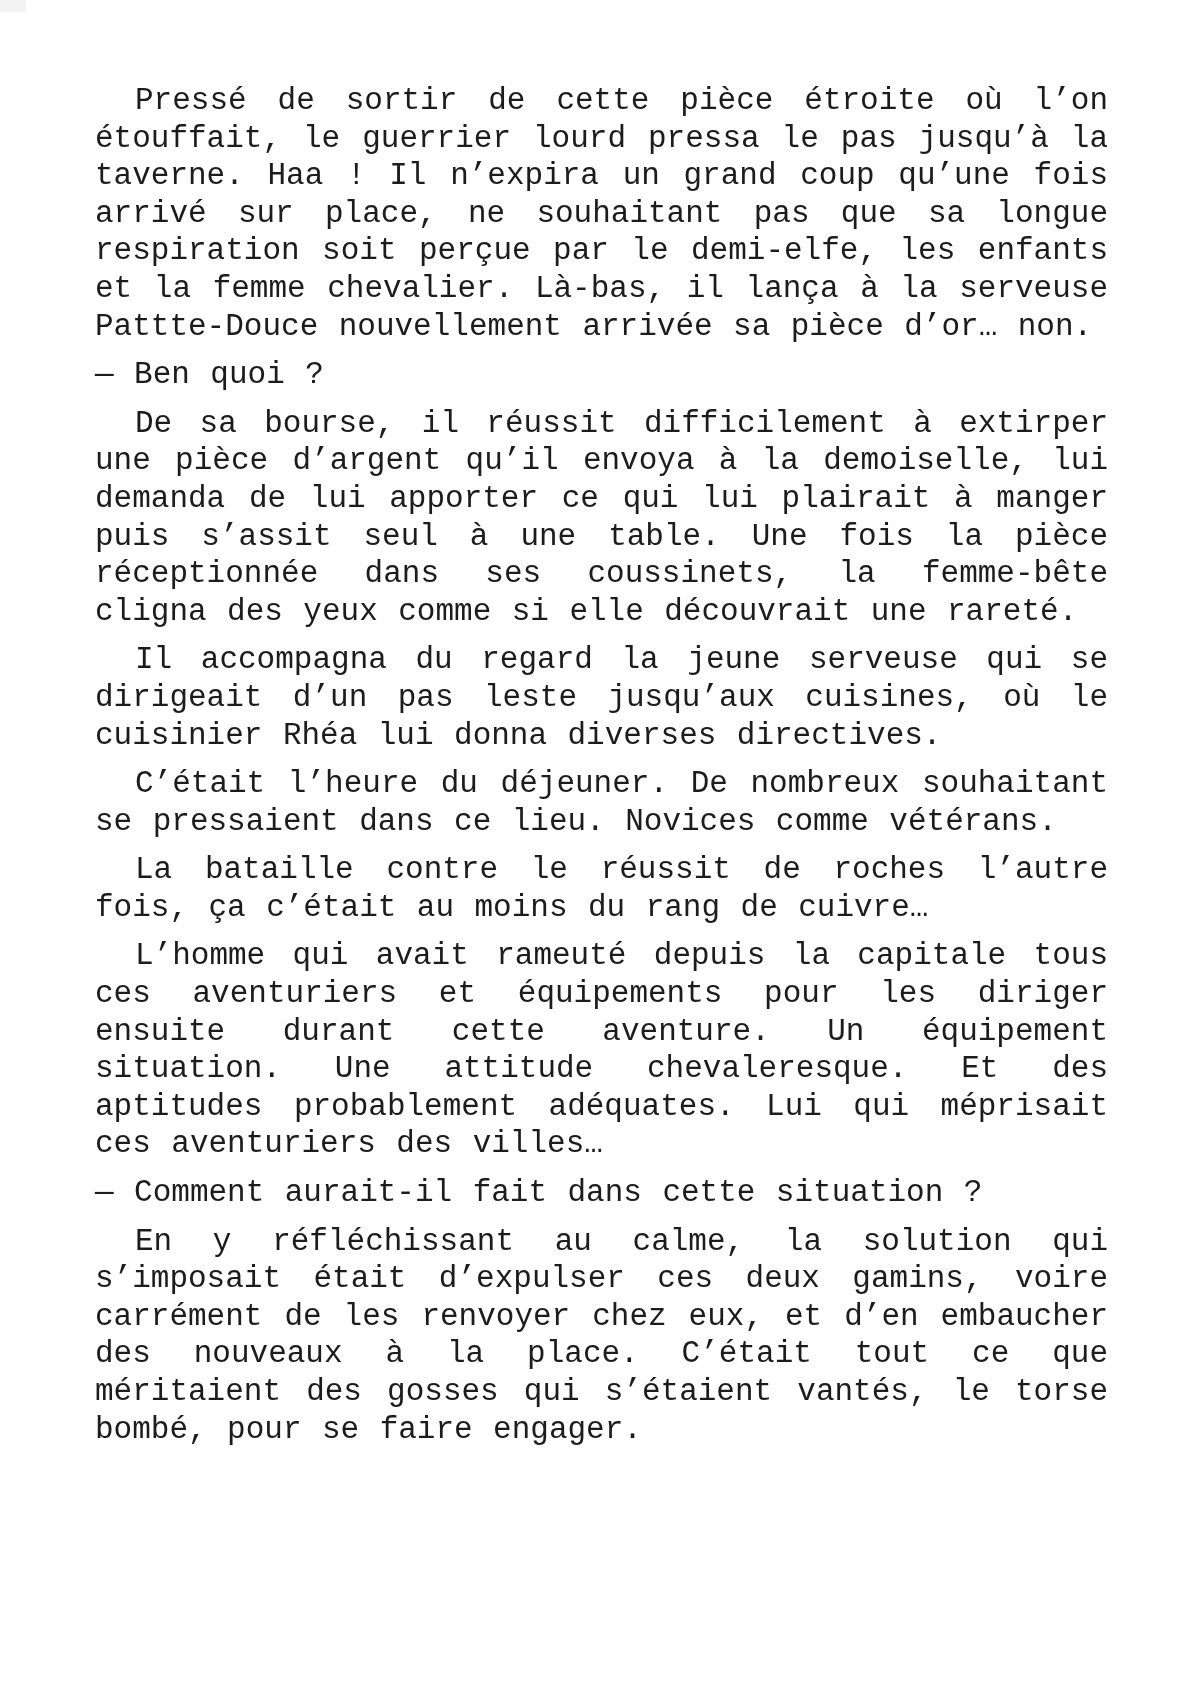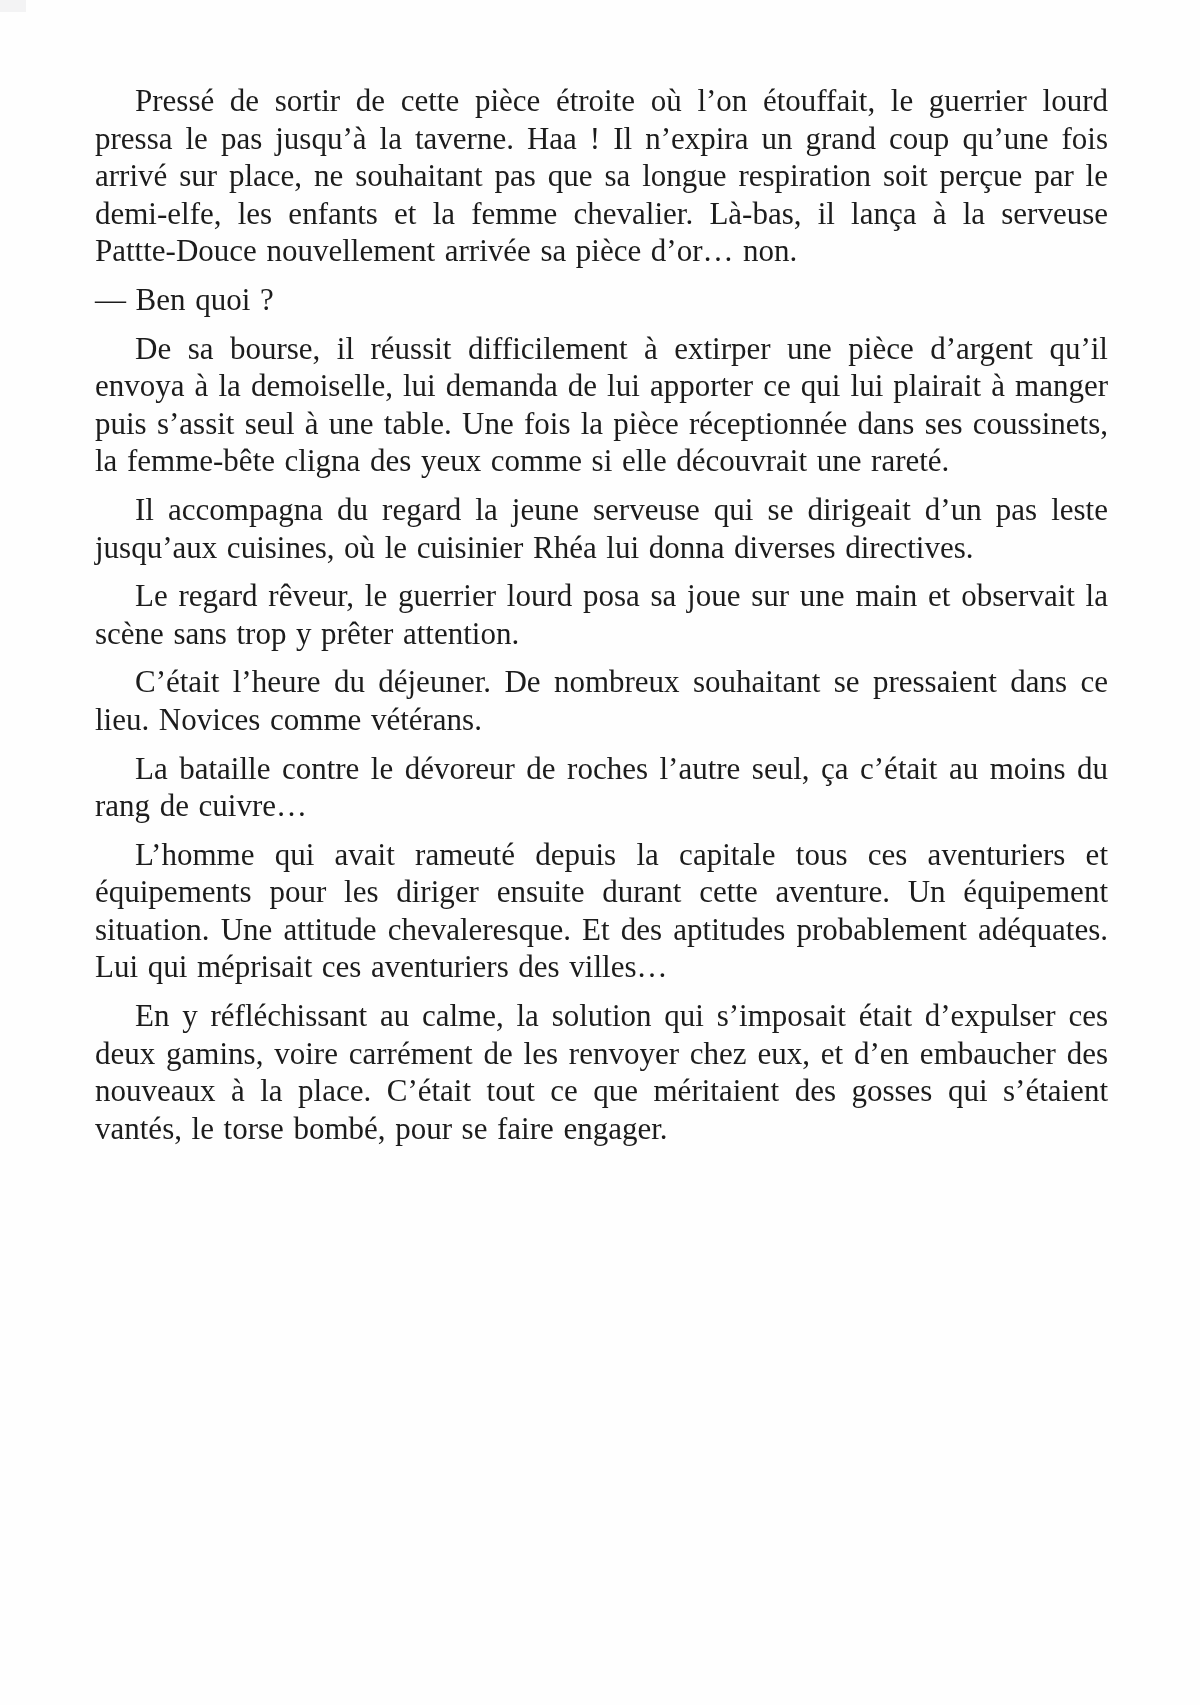--- a/index.html
+++ b/index.html
@@ -11,21 +11,21 @@
     width: 1200px;
     height: 1705px;
     overflow: hidden;
   }
   .page {
     position: relative;
     width: 1200px;
     height: 1705px;
     background: #fefefe;
     overflow: hidden;
-    font-family: Liberation Serif, serif;
+    font-family: Liberation Mono, monospace;
   }
   .scan-artifact {
     position: absolute;
     left: 0;
     top: 0;
     width: 26px;
     height: 12px;
     background: #f3f3f4;
   }
   .text-column {
@@ -52,19 +52,19 @@
 </head>
 <body>
 
 <div class="page">
   <div class="scan-artifact"></div>
   <div class="text-column">
     <p class="para indented">Pressé de sortir de cette pièce étroite où l’on étouffait, le guerrier lourd pressa le pas jusqu’à la taverne. Haa&nbsp;! Il n’expira un grand coup qu’une fois arrivé sur place, ne souhaitant pas que sa longue respiration soit perçue par le demi-elfe, les enfants et la femme chevalier. Là-bas, il lança à la serveuse Pattte-Douce nouvellement arrivée sa pièce d’or… non.</p>
     <p class="para dialogue">—&nbsp;Ben quoi&nbsp;?</p>
     <p class="para indented">De sa bourse, il réussit difficilement à extirper une pièce d’argent qu’il envoya à la demoiselle, lui demanda de lui apporter ce qui lui plairait à manger puis s’assit seul à une table. Une fois la pièce réceptionnée dans ses coussinets, la femme-bête cligna des yeux comme si elle découvrait une rareté.</p>
     <p class="para indented">Il accompagna du regard la jeune serveuse qui se dirigeait d’un pas leste jusqu’aux cuisines, où le cuisinier Rhéa lui donna diverses directives.</p>
-    <p class="para indented">Le regard rêveur, le guerrier lourd posa sa joue sur une main et observait la scène sans trop y prêter attention.</p>
     <p class="para indented">C’était l’heure du déjeuner. De nombreux souhaitant se pressaient dans ce lieu. Novices comme vétérans.</p>
-    <p class="para indented">La bataille contre le dévoreur de roches l’autre seul, ça c’était au moins du rang de cuivre…</p>
+    <p class="para indented">La bataille contre le réussit de roches l’autre fois, ça c’était au moins du rang de cuivre…</p>
     <p class="para indented">L’homme qui avait rameuté depuis la capitale tous ces aventuriers et équipements pour les diriger ensuite durant cette aventure. Un équipement situation. Une attitude chevaleresque. Et des aptitudes probablement adéquates. Lui qui méprisait ces aventuriers des villes…</p>
+    <p class="para dialogue">—&nbsp;Comment aurait-il fait dans cette situation&nbsp;?</p>
     <p class="para indented">En y réfléchissant au calme, la solution qui s’imposait était d’expulser ces deux gamins, voire carrément de les renvoyer chez eux, et d’en embaucher des nouveaux à la place. C’était tout ce que méritaient des gosses qui s’étaient vantés, le torse bombé, pour se faire engager.</p>
   </div>
 </div>
 
 </body></html>

